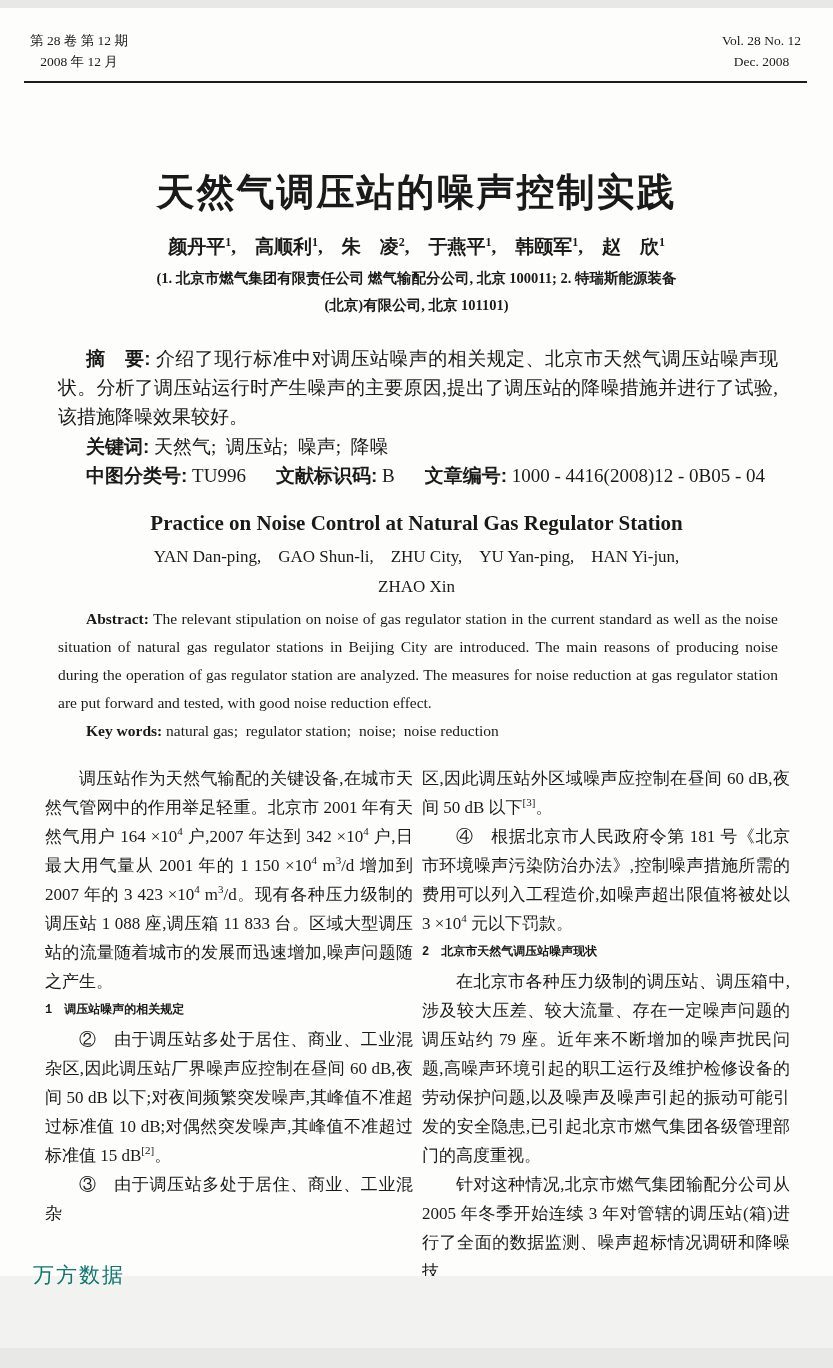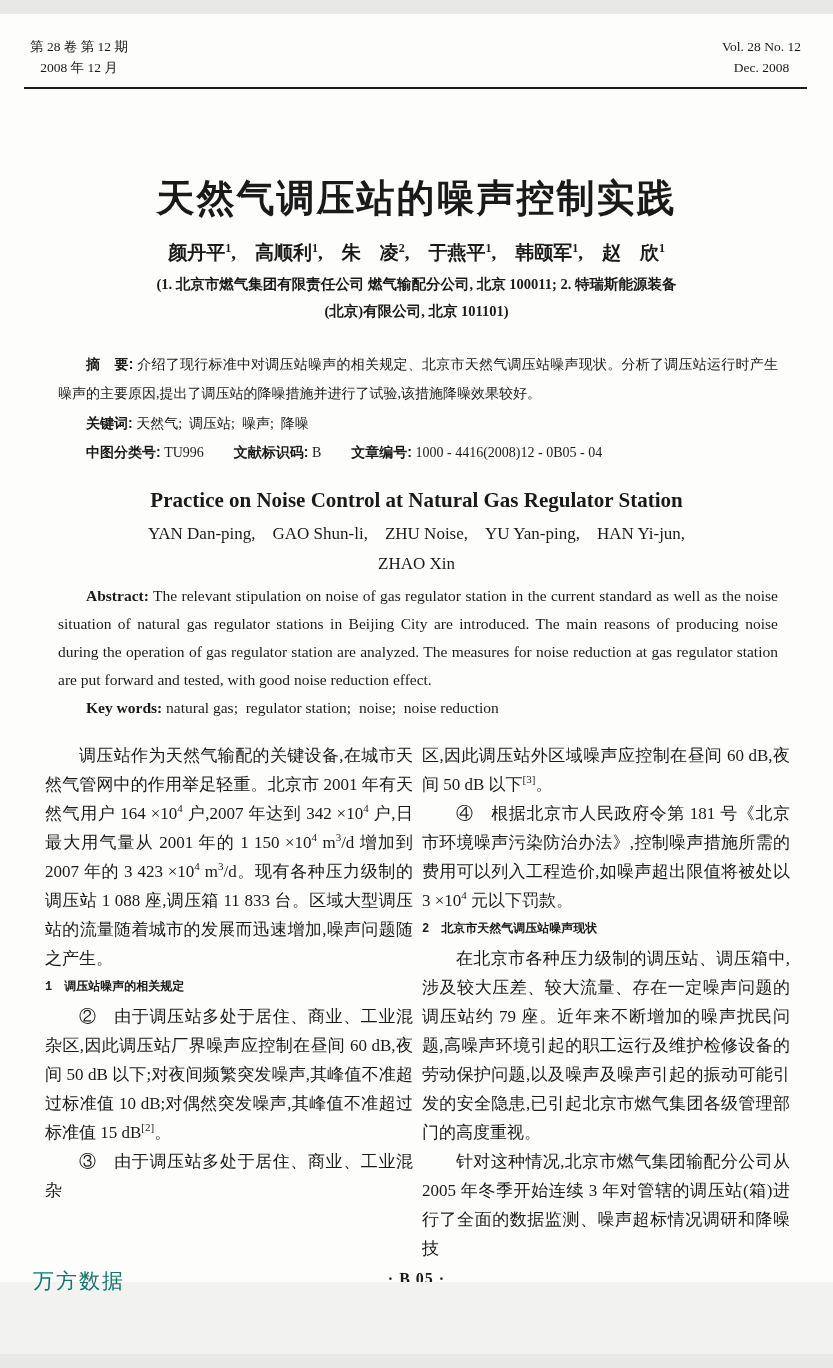--- a/index.html
+++ b/index.html
@@ -1,21 +1,21 @@
 <!DOCTYPE html>
 <html><head>
 <meta charset="utf-8">
 <style>
   * { margin: 0; padding: 0; box-sizing: border-box; }
   html, body { background: #e8e8e6; }
   .page {
     position: relative;
     width: 833px;
     height: 1340px;
-    margin: 14px auto;
+    margin: 8px auto;
     background: #fdfdfc;
     font-family: "Liberation Serif", serif;
     color: #1a1a1a;
     overflow: hidden;
   }
   
   .jheader {
     display: flex;
     justify-content: space-between;
     align-items: flex-start;
@@ -52,21 +52,21 @@
     margin-top: 4px;
     text-align: center;
     font-size: 14.5px;
     font-weight: 600;
     line-height: 27px;
   }
   
   .abs-cn {
     margin-top: 25px;
     padding: 0 55px 0 58px;
-    font-size: 14px;
+    font-size: 19px;
     line-height: 29px;
   }
   .abs-cn .lead { text-align: justify; text-indent: 28px; }
   .abs-cn b, .kw-line b, .clc-line b { font-family: "Liberation Sans", sans-serif; font-weight: 700; }
   .kw-line  { text-indent: 28px; margin-top: 1px; }
   .clc-line { text-indent: 28px; }
   .clc-line .seg { margin-right: 30px; }
   
   .title-en {
     margin-top: 19px;
@@ -158,21 +158,21 @@
   </div>
 
   <div class="abs-cn">
     <p class="lead"><b>摘　要:</b><span> 介绍了现行标准中对调压站噪声的相关规定、北京市天然气调压站噪声现状。分析了调压站运行时产生噪声的主要原因,提出了调压站的降噪措施并进行了试验,该措施降噪效果较好。</span></p>
     <p class="kw-line"><b>关键词:</b><span> 天然气; 调压站; 噪声; 降噪</span></p>
     <p class="clc-line"><span class="seg"><b>中图分类号:</b><span> TU996</span></span><span class="seg"><b>文献标识码:</b><span> B</span></span><span><b>文章编号:</b><span> 1000 - 4416(2008)12 - 0B05 - 04</span></span></p>
   </div>
 
   <h2 class="title-en">Practice on Noise Control at Natural Gas Regulator Station</h2>
   <div class="authors-en">
-    <div>YAN Dan-ping, GAO Shun-li, ZHU Noise, YU Yan-ping, HAN Yi-jun,</div>
+    <div>YAN Dan-ping, GAO Shun-li, ZHU City, YU Yan-ping, HAN Yi-jun,</div>
     <div>ZHAO Xin</div>
   </div>
 
   <div class="abs-en">
     <p class="lead"><b>Abstract:</b><span> The relevant stipulation on noise of gas regulator station in the current standard as well as the noise situation of natural gas regulator stations in Beijing City are introduced. The main reasons of producing noise during the operation of gas regulator station are analyzed. The measures for noise reduction at gas regulator station are put forward and tested, with good noise reduction effect.</span></p>
     <p class="kw-en"><b>Key words:</b><span> natural gas; regulator station; noise; noise reduction</span></p>
   </div>
 
   <div class="columns">
     <div class="col" id="col-left">

